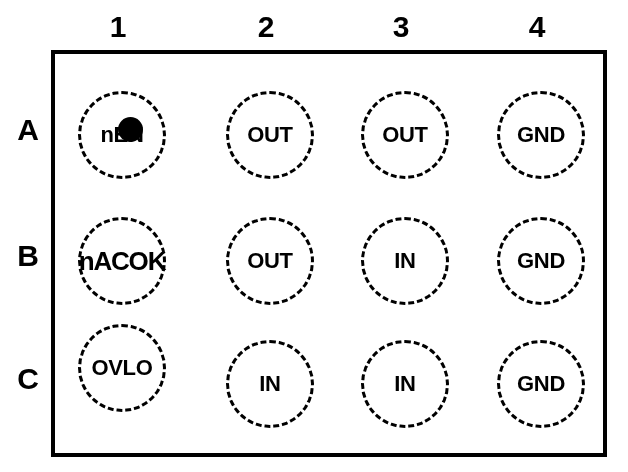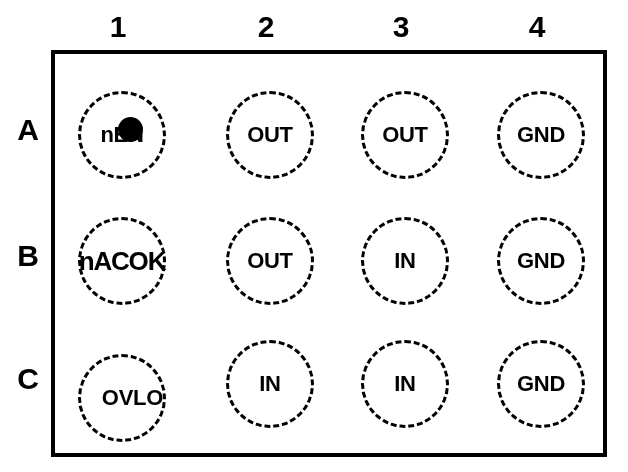--- a/index.html
+++ b/index.html
@@ -132,21 +132,21 @@
         </div>
         <div class="ball" style="left: 215px; top: 207px;">
           <span class="ball-label">OUT</span>
         </div>
         <div class="ball" style="left: 350px; top: 207px;">
           <span class="ball-label">IN</span>
         </div>
         <div class="ball" style="left: 486px; top: 207px;">
           <span class="ball-label">GND</span>
         </div>
-        <div class="ball" style="left: 67px; top: 344px; justify-content: flex-end;">
+        <div class="ball" style="left: 67px; top: 314px;">
           <span class="ball-label">OVLO</span>
         </div>
         <div class="ball" style="left: 215px; top: 330px;">
           <span class="ball-label">IN</span>
         </div>
         <div class="ball" style="left: 350px; top: 330px;">
           <span class="ball-label">IN</span>
         </div>
         <div class="ball" style="left: 486px; top: 330px;">
           <span class="ball-label">GND</span>

